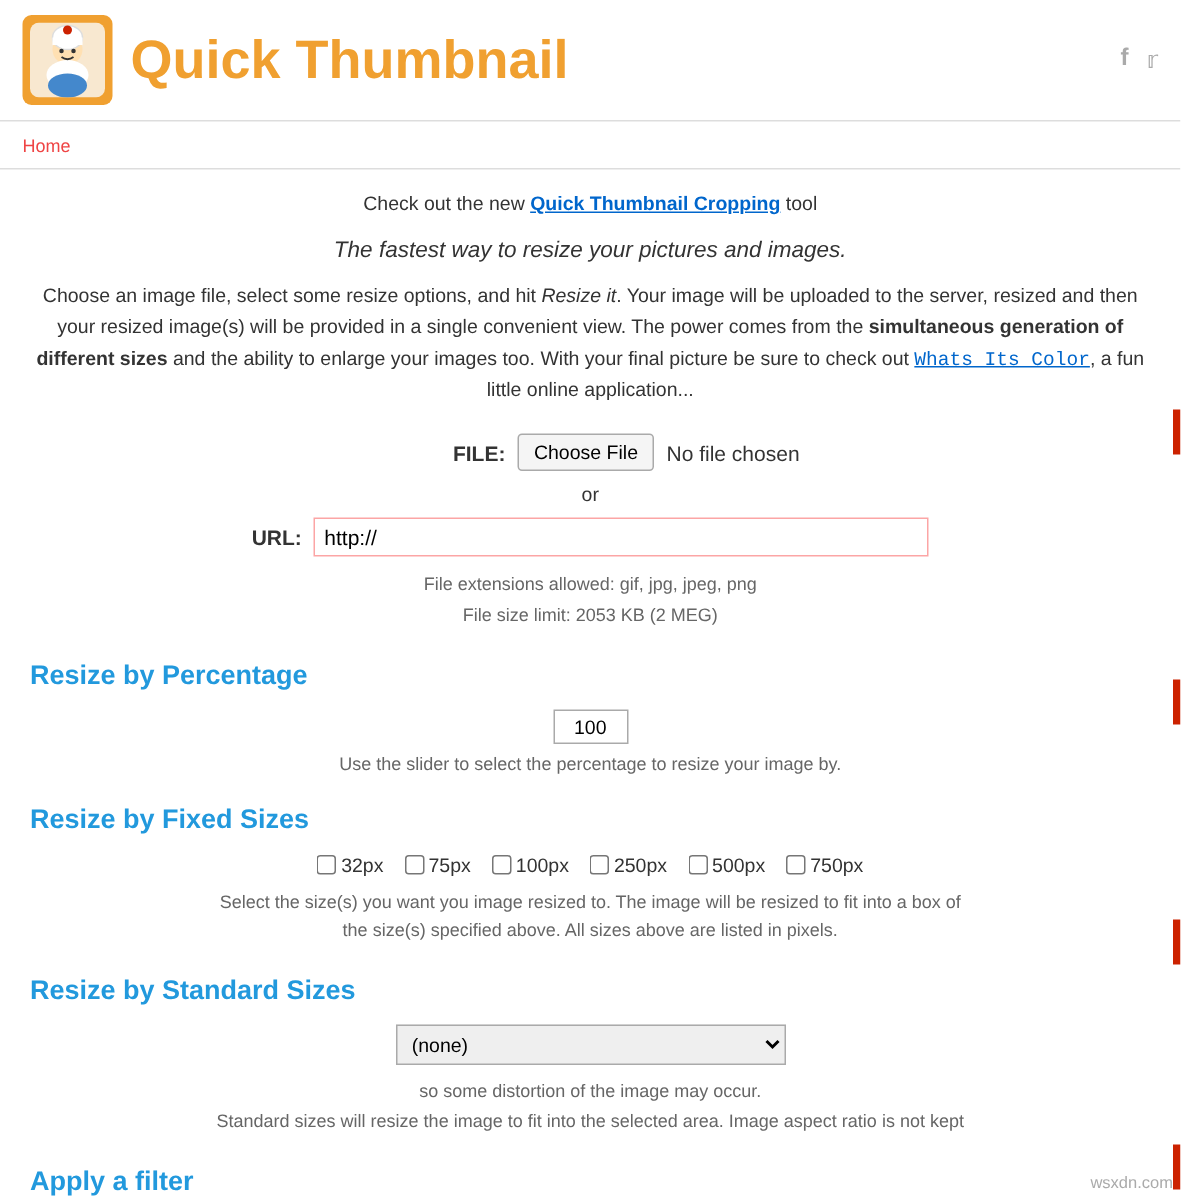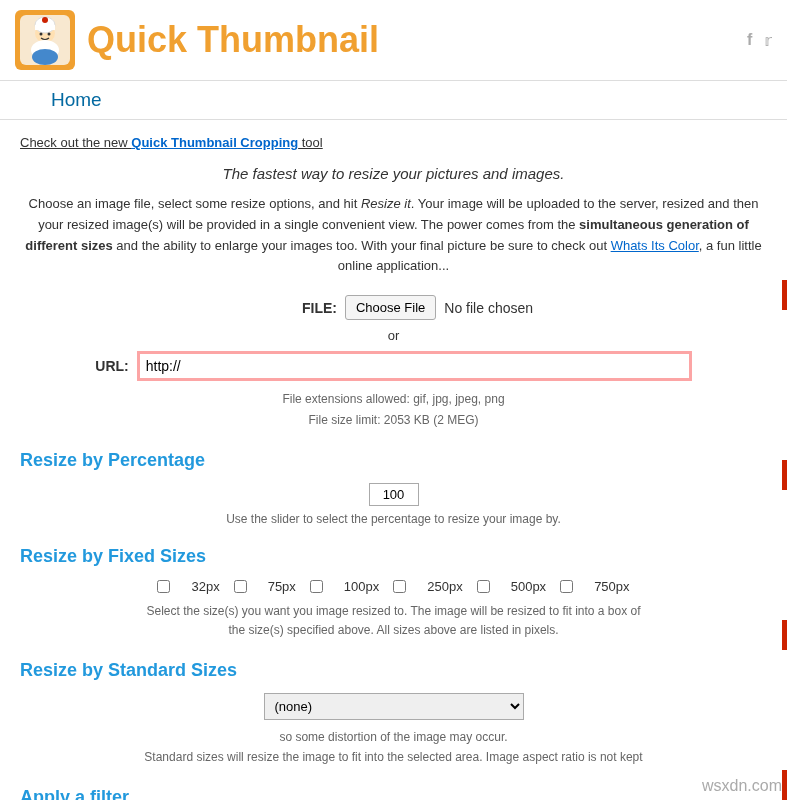--- a/index.html
+++ b/index.html
@@ -49,36 +49,35 @@
       cursor: pointer;
       color: #bbb;
     }
 
     
     .nav {
       padding: 8px 15px;
       border-bottom: 1px solid #ddd;
     }
     .nav a {
-      color: #0369a1;
+      color: #ef4444;
       text-decoration: none;
-      font-size: 19px;
-      margin-left: 36px;
+      font-size: 12px;
     }
 
     
     .main {
       padding: 15px 20px;
       position: relative;
     }
 
     .promo-banner {
+      text-align: center;
       margin-bottom: 15px;
       font-size: 13px;
-      text-decoration: underline;
     }
     .promo-banner a {
       color: #0066cc;
       font-weight: bold;
     }
 
     .tagline {
       text-align: center;
       font-style: italic;
       font-size: 15px;
@@ -89,21 +88,21 @@
     .description {
       text-align: center;
       font-size: 13px;
       line-height: 1.6;
       margin-bottom: 18px;
       max-width: 740px;
       margin-left: auto;
       margin-right: auto;
     }
     .description strong { font-weight: bold; }
-    .description a { color: #0066cc; }
+    .description a { color: #0066cc; font-family: Liberation Mono, monospace; }
 
     
     .file-section {
       text-align: center;
       margin-bottom: 10px;
     }
     .file-row {
       display: flex;
       align-items: center;
       justify-content: center;
@@ -138,24 +137,24 @@
       align-items: center;
       justify-content: center;
       gap: 8px;
       margin-bottom: 8px;
     }
     .url-label {
       font-weight: bold;
       font-size: 14px;
     }
     .url-input {
-      width: 555px;
+      width: 410px;
       padding: 4px 6px;
       font-size: 14px;
-      border: 3px solid #fca5a5;
+      border: 1px solid #fca5a5;
     }
     .file-info {
       text-align: center;
       color: #666;
       font-size: 12px;
       line-height: 1.7;
       margin-bottom: 20px;
     }
 
     
@@ -195,21 +194,21 @@
       display: flex;
       align-items: center;
       justify-content: center;
       gap: 14px;
       margin-bottom: 8px;
       flex-wrap: wrap;
     }
     .checkbox-item {
       display: flex;
       align-items: center;
-      gap: 21px;
+      gap: 3px;
       font-size: 13px;
     }
     .fixed-hint {
       text-align: center;
       font-size: 12px;
       color: #666;
       line-height: 1.6;
     }
 
     
@@ -245,21 +244,21 @@
       width: 5px;
       background: #cc2200;
       height: 30px;
     }
 
     
     .watermark {
       position: fixed;
       bottom: 5px;
       right: 5px;
-      font-size: 16px;
+      font-size: 11px;
       color: #aaa;
     }
   </style>
 </head>
 <body>
 
 <div class="header">
   <div class="header-left">
     <div class="logo-img">
 

